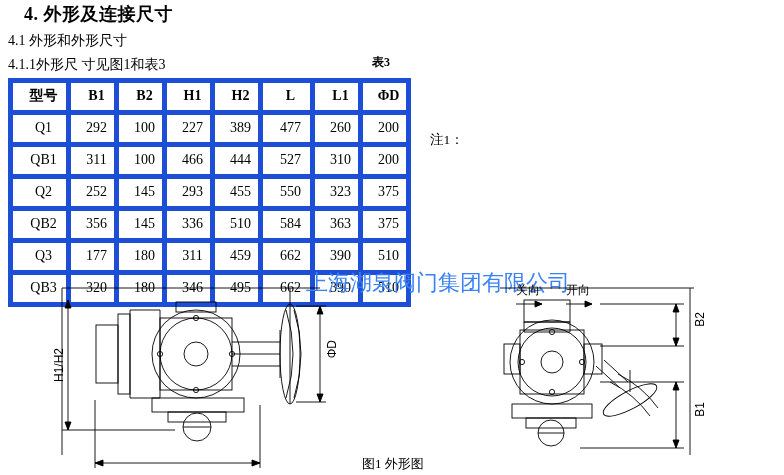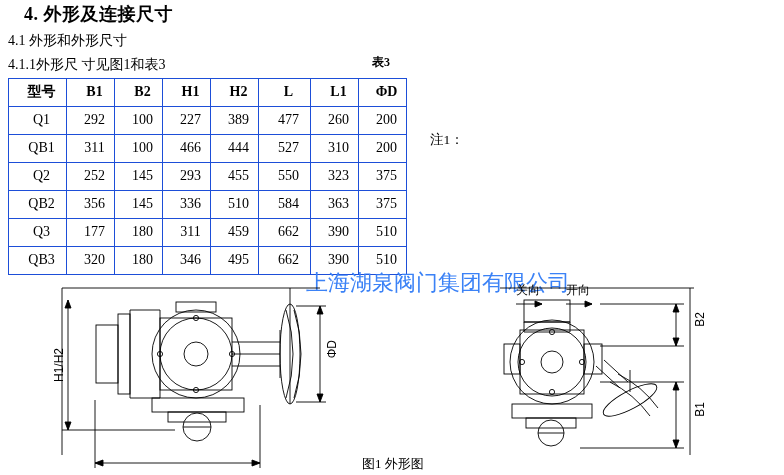--- a/index.html
+++ b/index.html
@@ -45,21 +45,21 @@
 
   
   table.dim-table {
     position: absolute;
     left: 8px;
     top: 78px;
     border-collapse: collapse;
     font-size: 14px;
   }
   table.dim-table td, table.dim-table th {
-    border: 1px solid #1d4ed8;
+    border: 5px solid #1d4ed8;
     text-align: center;
     font-weight: normal;
     padding: 2px 0 3px 8px;
     height: 22px;
   }
   table.dim-table th {
     font-weight: bold;
   }
   col.c-model { width: 58px; }
   col.c-num { width: 48px; }

